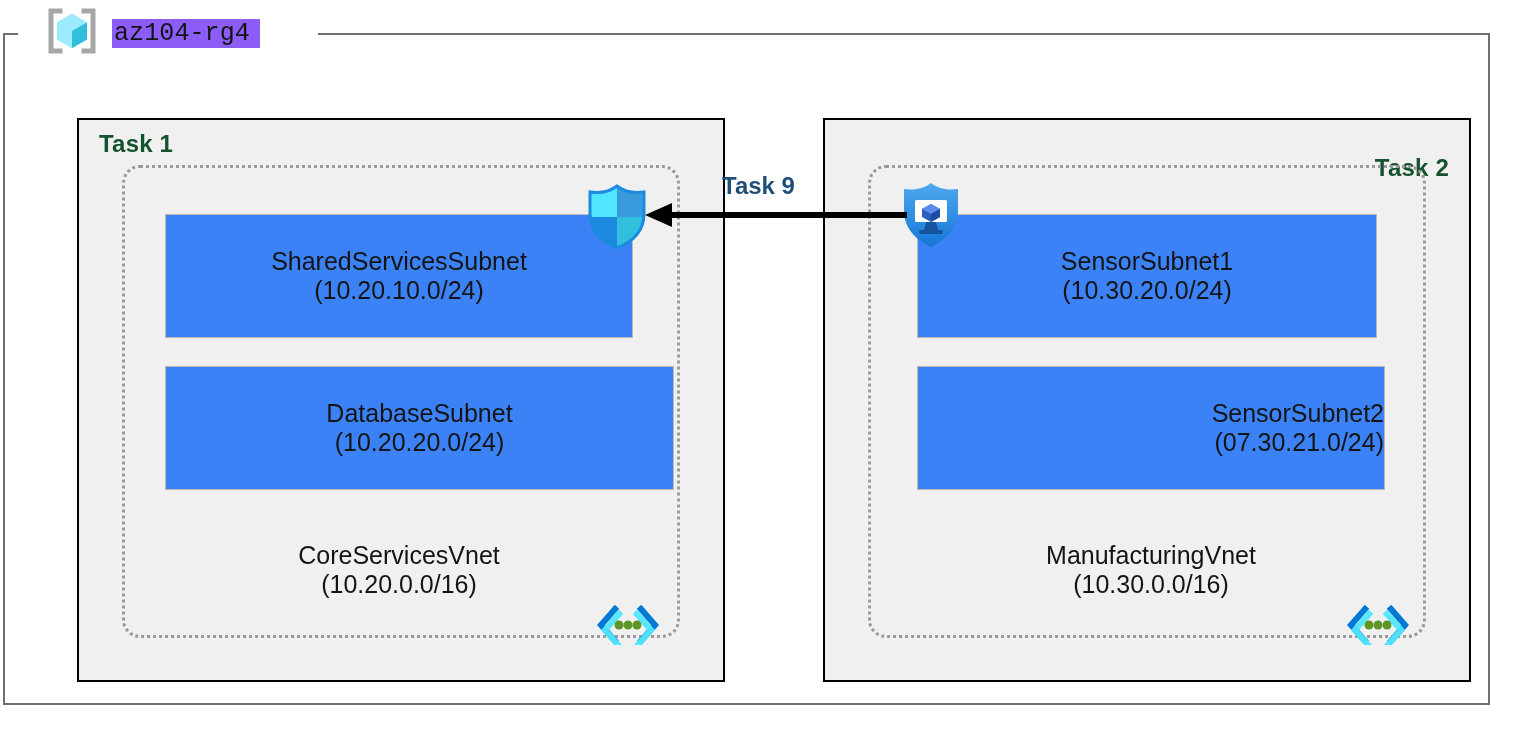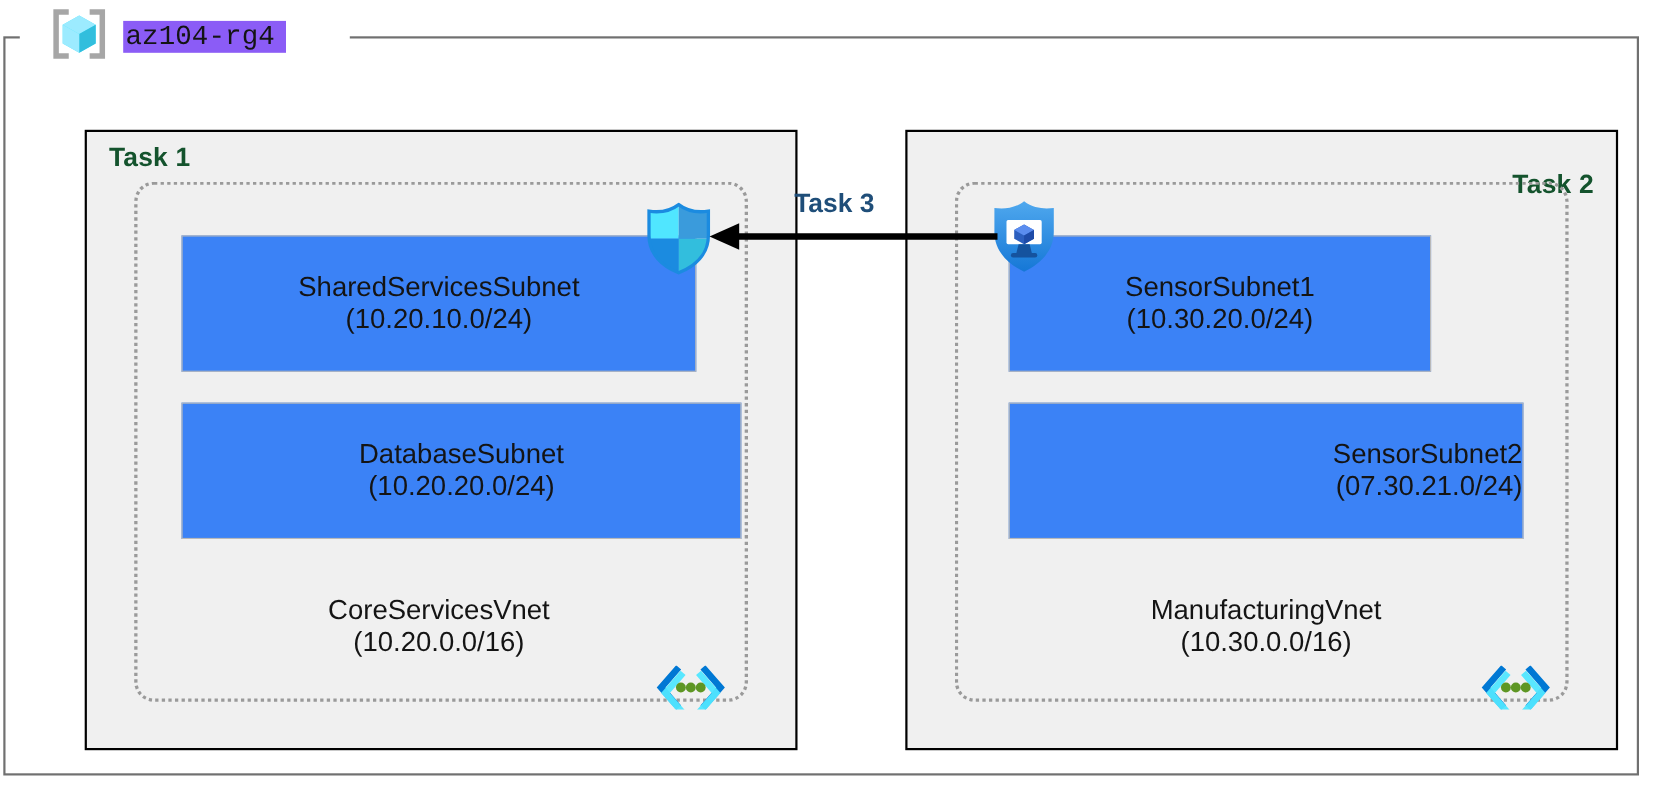--- a/index.html
+++ b/index.html
@@ -31,21 +31,21 @@
   #vnet2-box{left:868px;top:165px;width:558px;height:473px;}
 
   
   .subnet-box{position:absolute;background:#3b82f6;border:1px solid #b9b9b9;box-sizing:border-box;
               display:flex;flex-direction:column;align-items:center;justify-content:center;}
   .subnet-name{font-size:25px;line-height:1.16;color:#141414;white-space:nowrap;}
   .subnet-cidr{font-size:25px;line-height:1.16;color:#141414;white-space:nowrap;}
 
   #subnet-shared{left:165px;top:214px;width:468px;height:124px;}
   #subnet-database{left:165px;top:366px;width:509px;height:124px;}
-  #subnet-sensor1{left:917px;top:214px;width:384px;height:124px;}
+  #subnet-sensor1{left:917px;top:214px;width:460px;height:124px;}
   #subnet-sensor2{left:917px;top:366px;width:468px;height:124px;align-items:flex-end;}
 
   
   .vnet-caption{position:absolute;text-align:center;font-size:25px;line-height:1.16;
                 color:#141414;white-space:nowrap;}
   #vnet1-caption{left:165px;top:541px;width:468px;}
   #vnet2-caption{left:917px;top:541px;width:468px;}
 
   
   .vnet-icon{position:absolute;width:66px;height:40px;}
@@ -177,20 +177,20 @@
     <path d="M32 3 C23 10 12 10 5 9 L5 31 C5 48 17 60 32 67 C47 60 59 48 59 31 L59 9 C52 10 41 10 32 3 Z" fill="url(#bastGrad)"></path>
     <rect x="16" y="20" width="32" height="22" rx="1.5" fill="#ffffff"></rect>
     <polygon points="32,24 41,29 41,37 32,42 23,37 23,29" fill="#2C5FBF"></polygon>
     <polygon points="32,24 41,29 32,34 23,29" fill="#5B8DEF"></polygon>
     <polygon points="32,34 41,29 41,37 32,42" fill="#1E4BA8"></polygon>
     <path d="M27 42 L37 42 L39 50 L25 50 Z" fill="#15539E"></path>
     <rect x="20" y="50" width="24" height="4" rx="2" fill="#15539E"></rect>
   </svg>
 </div>
 
-<div id="task3-label">Task 3</div>
+<div id="task3-label">Task 9</div>
 
 <div id="peer-arrow">
   <svg width="262" height="38" viewBox="0 0 262 38">
     <line x1="24" y1="19" x2="262" y2="19" stroke="#000000" stroke-width="6"></line>
     <polygon points="0,19 27,7 27,31" fill="#000000"></polygon>
   </svg>
 </div>
 
 </body></html>

